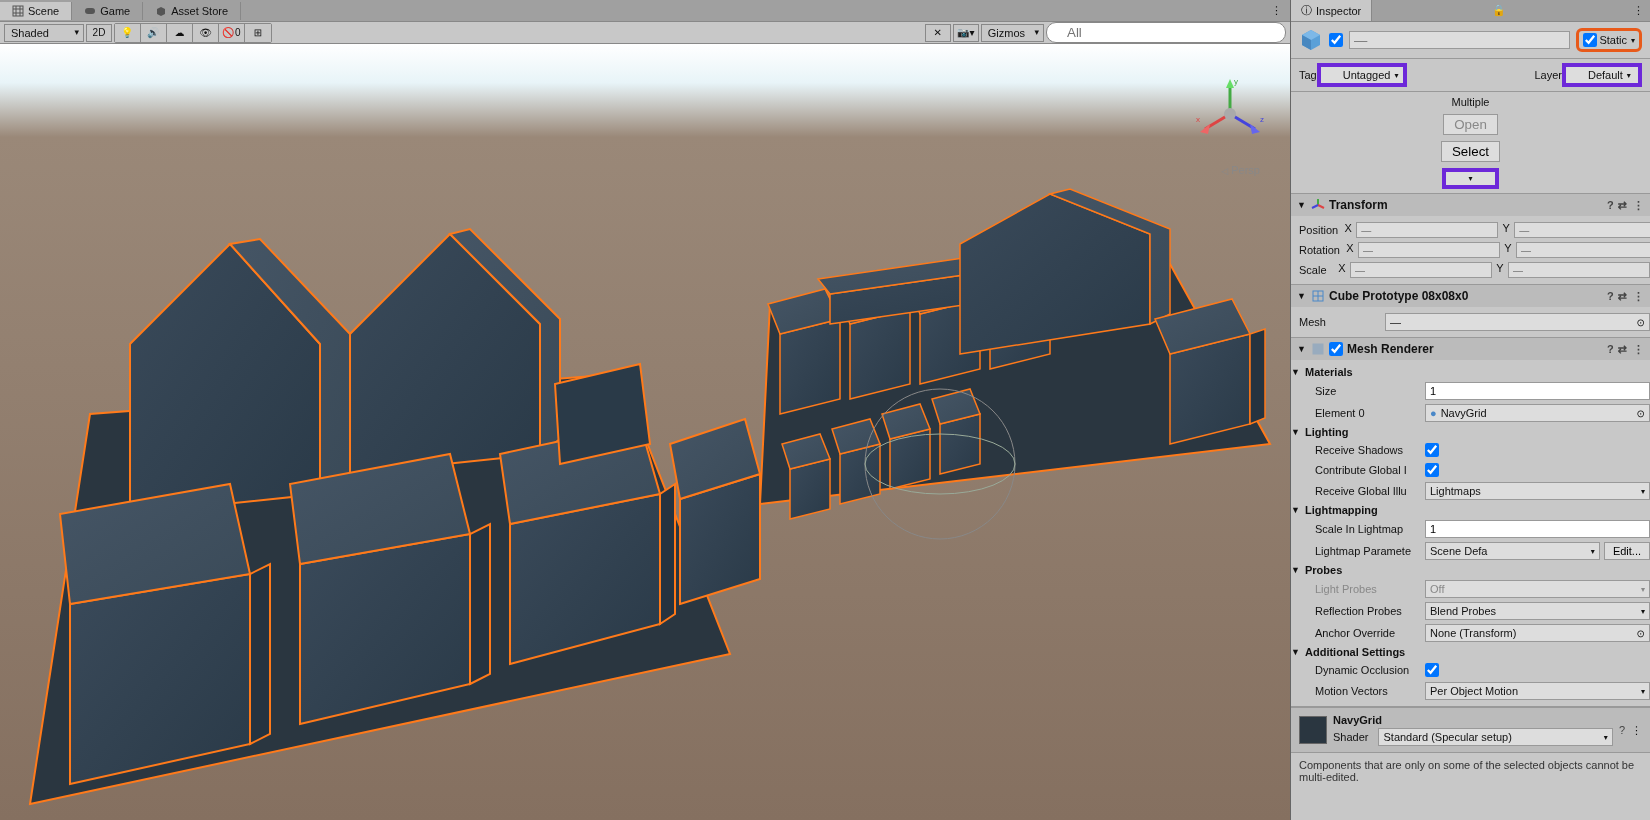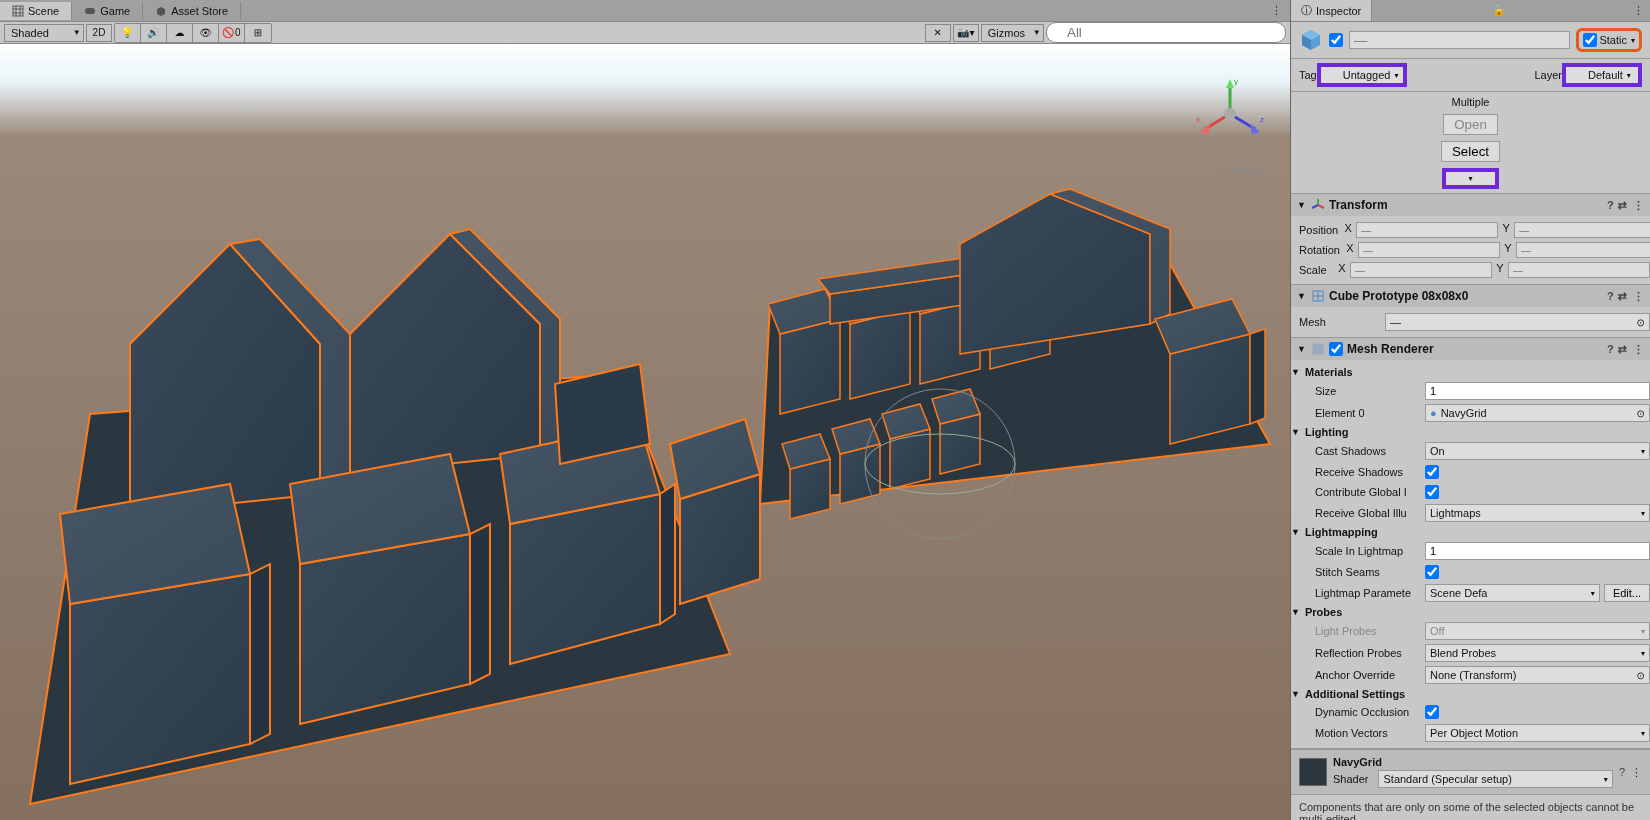--- a/index.html
+++ b/index.html
@@ -399,26 +399,20 @@
             <span>NavyGrid</span>
           <span class="obj-target">⊙</span>
         </div>
       </div>
 
       <div class="sub-header">
           <span class="sub-fold">▼</span>
           <span>Lighting</span>
         </div>
       <div class="field-row">
-        <span class="field-label indent wide">Cast Shadows</span>
-        <div class="field-dd">
-            <span>On</span>
-          </div>
-      </div>
-      <div class="field-row">
         <span class="field-label indent wide">Receive Shadows</span>
         <input type="checkbox" class="small-check" checked="" style="">
       </div>
       <div class="field-row">
         <span class="field-label indent wide">Contribute Global I</span>
         <input type="checkbox" class="small-check" checked="" style="">
       </div>
       <div class="field-row">
         <span class="field-label indent wide">Receive Global Illu</span>
         <div class="field-dd">
@@ -426,24 +420,20 @@
           </div>
       </div>
 
       <div class="sub-header">
           <span class="sub-fold">▼</span>
           <span>Lightmapping</span>
         </div>
       <div class="field-row">
         <span class="field-label indent wide">Scale In Lightmap</span>
         <input class="field-input" value="1" style="">
-      </div>
-      <div class="field-row">
-        <span class="field-label indent wide">Stitch Seams</span>
-        <input type="checkbox" class="small-check" checked="" style="">
       </div>
       <div class="field-row">
         <span class="field-label indent wide">Lightmap Paramete</span>
         <div class="field-dd" style="flex:1">
             <span>Scene Defa</span>
           </div>
         <button class="edit-btn">Edit...</button>
       </div>
 
       <div class="sub-header">

